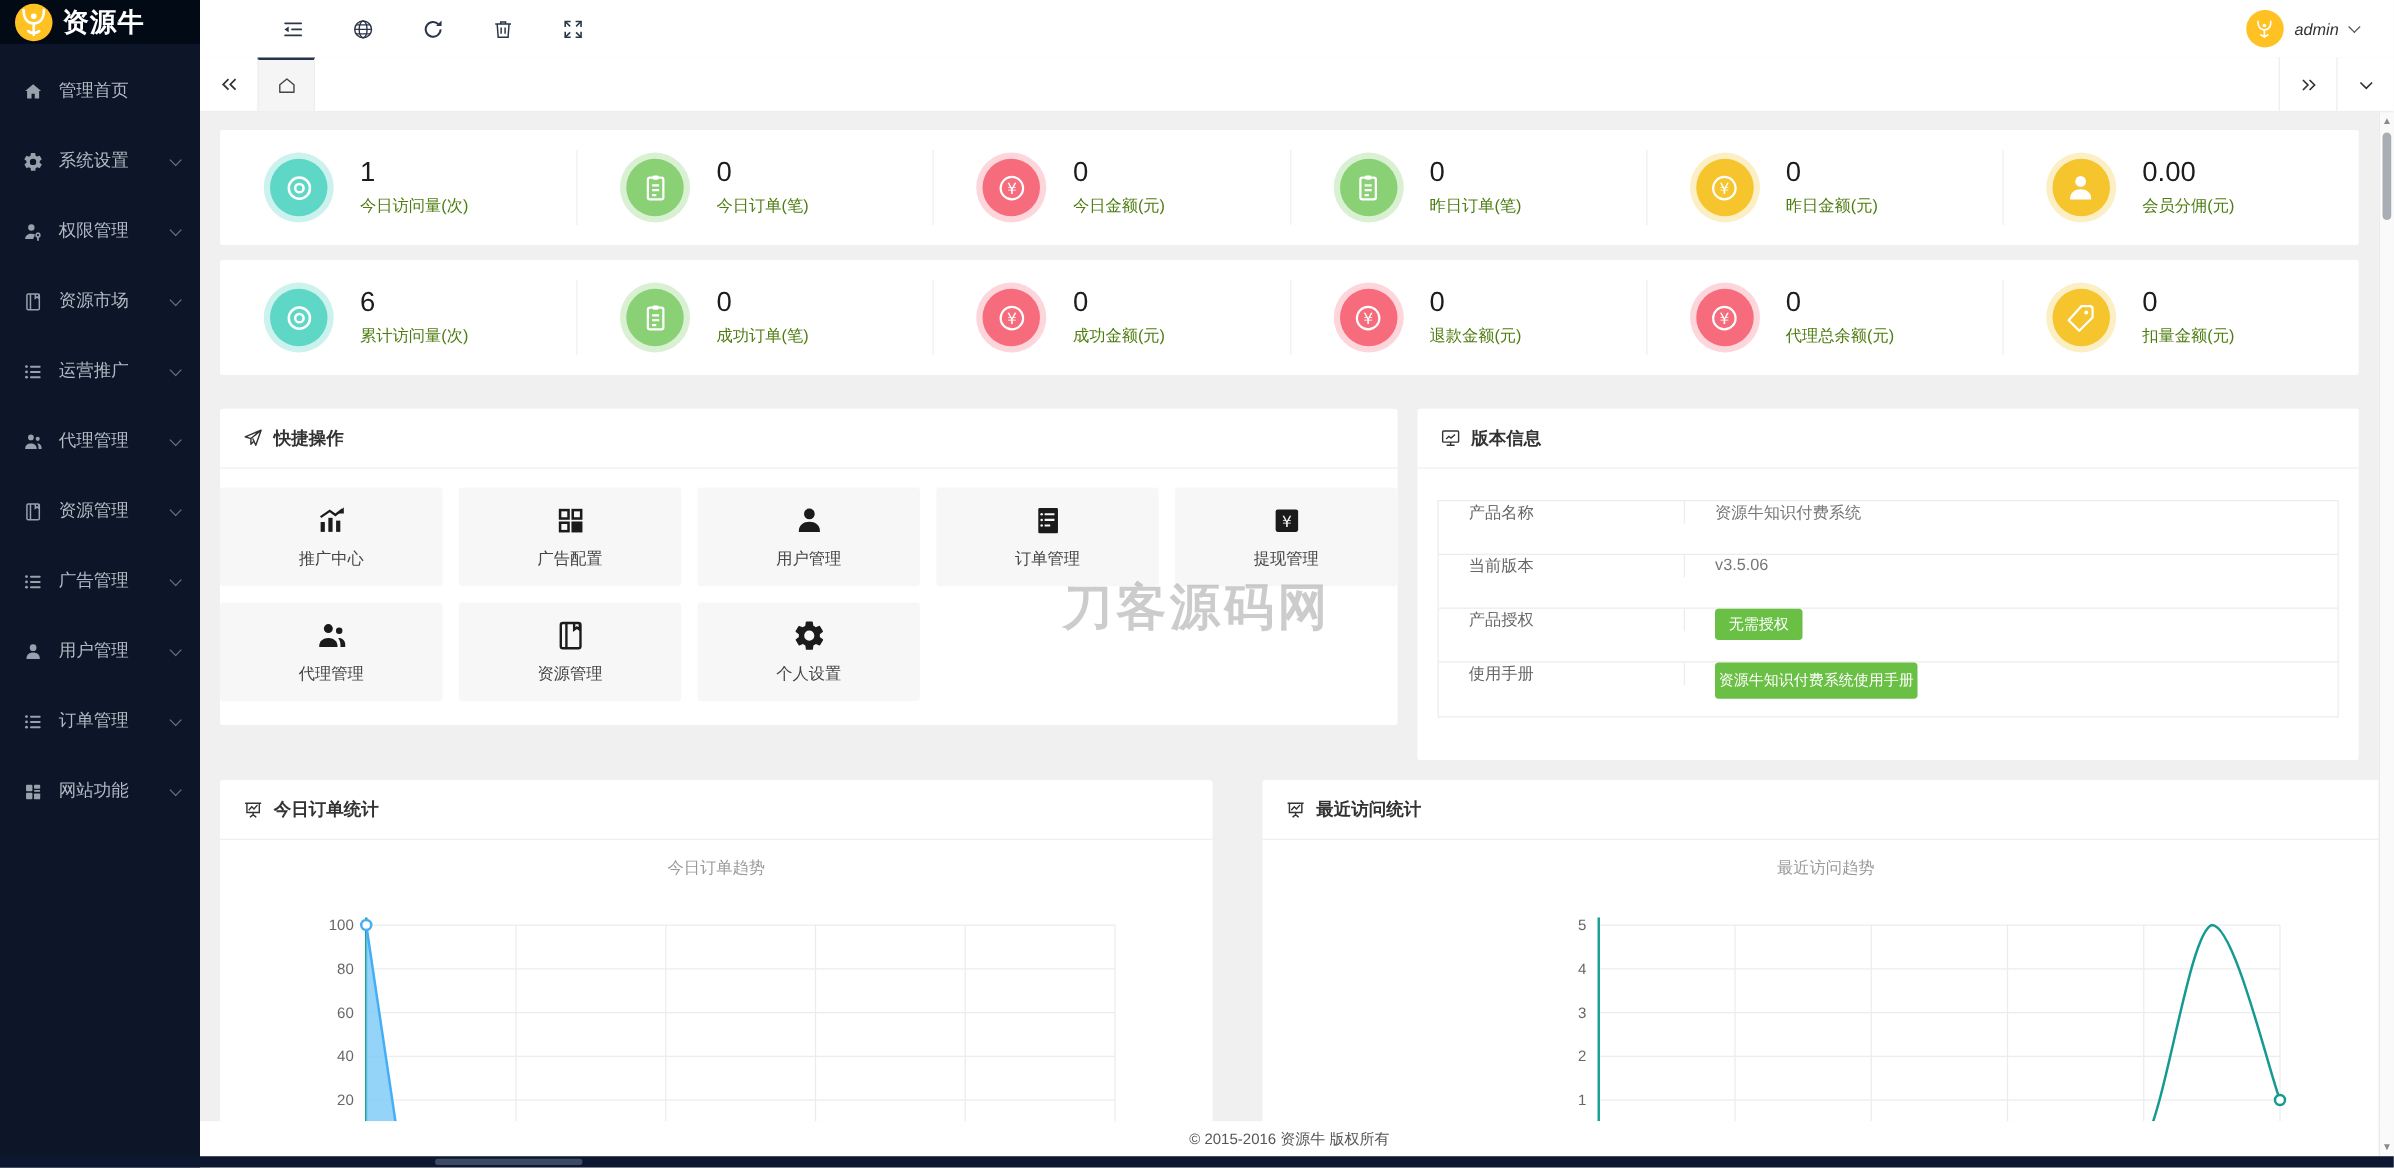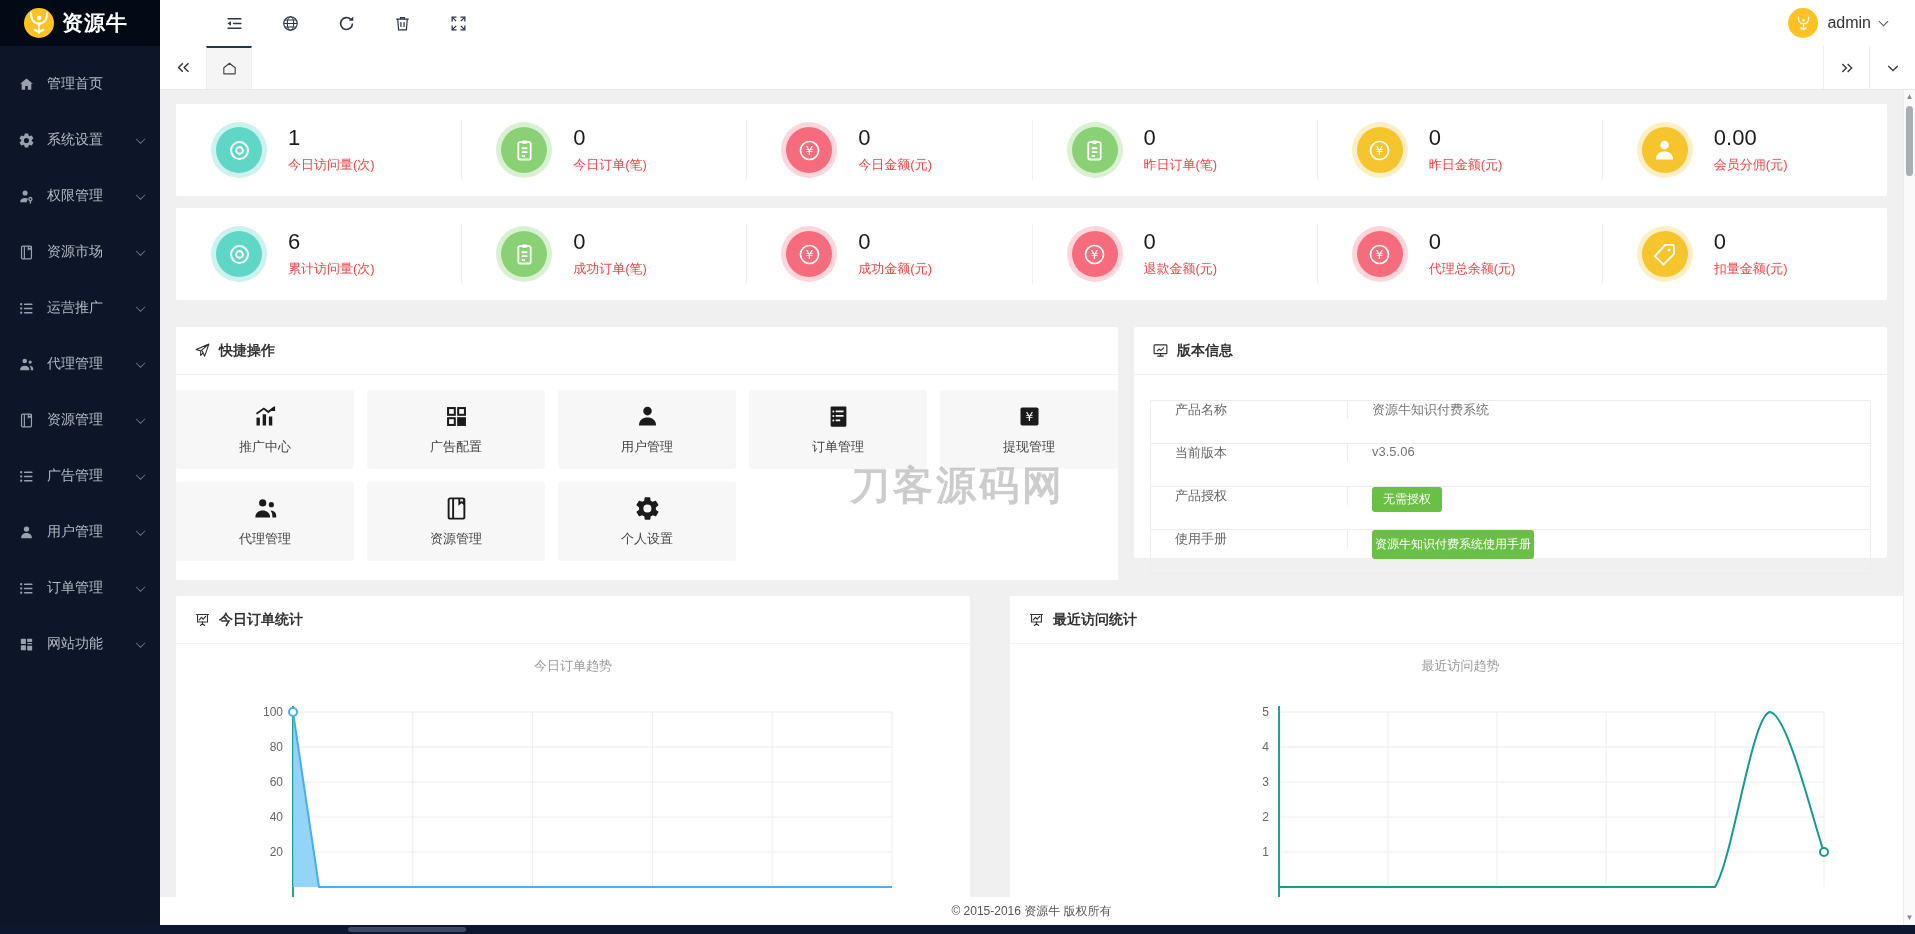--- a/index.html
+++ b/index.html
@@ -1,40 +1,40 @@
 <!DOCTYPE html>
 <html><head>
 <meta charset="utf-8">
 <style>
   * { margin:0; padding:0; box-sizing:border-box; }
   html,body { width:1915px; height:934px; overflow:hidden; background:#f0f0f0;
     font-family:"Liberation Sans","DejaVu Sans",sans-serif; }
 
   
   .sidebar { position:absolute; left:0; top:0; width:160px; height:934px; background:#0c1628; z-index:5; }
-  .logo { height:46px; background:#020a16; display:flex; align-items:center; gap:8px; padding-left:24px; }
+  .logo { height:35px; background:#020a16; display:flex; align-items:center; gap:8px; padding-left:12px; }
   .logo-badge { width:30px; height:30px; border-radius:50%; background:#ffc222; display:flex; align-items:center; justify-content:center; flex:none; }
   .logo-badge svg { width:20px; height:20px; }
   .logo-name { color:#fff; font-size:21px; font-weight:bold; letter-spacing:1px; }
   .menu { padding-top:10px; }
   .m-item { height:56px; display:flex; align-items:center; padding:0 16px 0 18px; color:#b3bac4; font-size:14px; cursor:pointer; }
   .m-item .mi { width:17px; height:17px; margin-right:12px; color:#99a1ad; flex:none; }
   .mi svg, .ic svg { width:100%; height:100%; display:block; }
   .m-label { flex:1; }
   .chev { width:7px; height:7px; border-right:1.5px solid #6a7385; border-bottom:1.5px solid #6a7385; transform:rotate(45deg) translate(-1px,-1px); }
 
   
   .topbar { position:absolute; left:160px; top:0; width:1755px; height:46px; background:#fff; display:flex; align-items:center; }
   .tb-icons { display:flex; padding-left:46px; }
   .tb-btn { width:56px; height:46px; display:flex; align-items:center; justify-content:center; color:#2a3547; cursor:pointer; }
   .tb-btn .ic { width:19px; height:19px; }
   .tb-right { margin-left:auto; display:flex; align-items:center; gap:9px; padding-right:28px; cursor:pointer; }
   .avatar { width:30px; height:30px; border-radius:50%; background:#ffc222; display:flex; align-items:center; justify-content:center; }
   .avatar svg { width:19px; height:19px; }
-  .uname { font-size:16px; color:#333; }
+  .uname { font-size:13px; color:#333;font-style:italic; }
   .dd-chev { width:7px; height:7px; border-right:1.5px solid #555; border-bottom:1.5px solid #555; transform:rotate(45deg); margin-top:-4px; }
 
   
   .tabbar { position:absolute; left:160px; top:46px; width:1755px; height:44px; background:#fff; border-bottom:1px solid #e8e8e8; display:flex; align-items:stretch; }
   .tab-nav { width:46px; display:flex; align-items:center; justify-content:center; color:#333; cursor:pointer; }
   .tab-nav .ic { width:17px; height:17px; }
   .tab-home { width:46px; background:#f5f5f5; border-top:2px solid #27324d; border-left:1px solid #eee; border-right:1px solid #eee; display:flex; align-items:center; justify-content:center; color:#444; cursor:pointer; }
   .tab-home .ic { width:17px; height:17px; }
   .tab-sp { flex:1; }
   .tab-nav-r { width:46px; border-left:1px solid #eee; display:flex; align-items:center; justify-content:center; cursor:pointer; color:#333; }
@@ -49,26 +49,26 @@
   .sp2 { margin-bottom:27px; }
   .stat-cell { flex:1; display:flex; align-items:center; padding-left:40px; position:relative; }
   .stat-cell + .stat-cell::before { content:""; position:absolute; left:0; top:16px; bottom:16px; width:1px; background:#f0f0f0; }
   .s-ic { width:46px; height:46px; border-radius:50%; display:flex; align-items:center; justify-content:center; margin-right:26px; flex:none; color:#fff; }
   .s-ic svg { width:27px; height:27px; }
   .s-ic[data-color="teal"]   { background:#5fd7c6; box-shadow:0 0 0 5px rgba(95,215,198,.32); }
   .s-ic[data-color="green"]  { background:#8ad175; box-shadow:0 0 0 5px rgba(138,209,117,.32); }
   .s-ic[data-color="pink"]   { background:#f76c7c; box-shadow:0 0 0 5px rgba(247,108,124,.28); }
   .s-ic[data-color="yellow"] { background:#f6c42d; box-shadow:0 0 0 5px rgba(246,196,45,.28); }
   .s-num { font-size:22px; color:#1c1c1c; line-height:1.1; }
-  .s-label { font-size:13px; color:#ef4444; margin-top:5px; }
+  .s-label { font-size:13px; color:#4d7c0f; margin-top:5px; }
 
   .row3 { display:flex; gap:16px; margin-bottom:16px; }
   .panel { background:#fff; border-radius:2px; }
   .p-quick { width:942px; height:253px; }
-  .p-version { flex:1; height:231px; }
+  .p-version { flex:1; height:281px; }
   .p-head { height:48px; display:flex; align-items:center; padding:0 18px; border-bottom:1px solid #f0f0f0; gap:8px; }
   .p-head .ic { width:17px; height:17px; color:#333; }
   .p-title { font-size:14px; font-weight:bold; color:#333; }
 
   .quick-grid { padding:15px 0; display:grid; grid-template-columns:repeat(5,1fr); gap:13px; }
   .q-btn { background:#f7f7f7; border-radius:3px; height:79px; display:flex; flex-direction:column; align-items:center; justify-content:center; cursor:pointer; color:#1b1b1b; }
   .q-btn .ic { width:27px; height:27px; }
   .q-label { font-size:13px; color:#444; margin-top:8px; }
 
   .v-table { margin:25px 16px 0; border:1px solid #ececec; }

